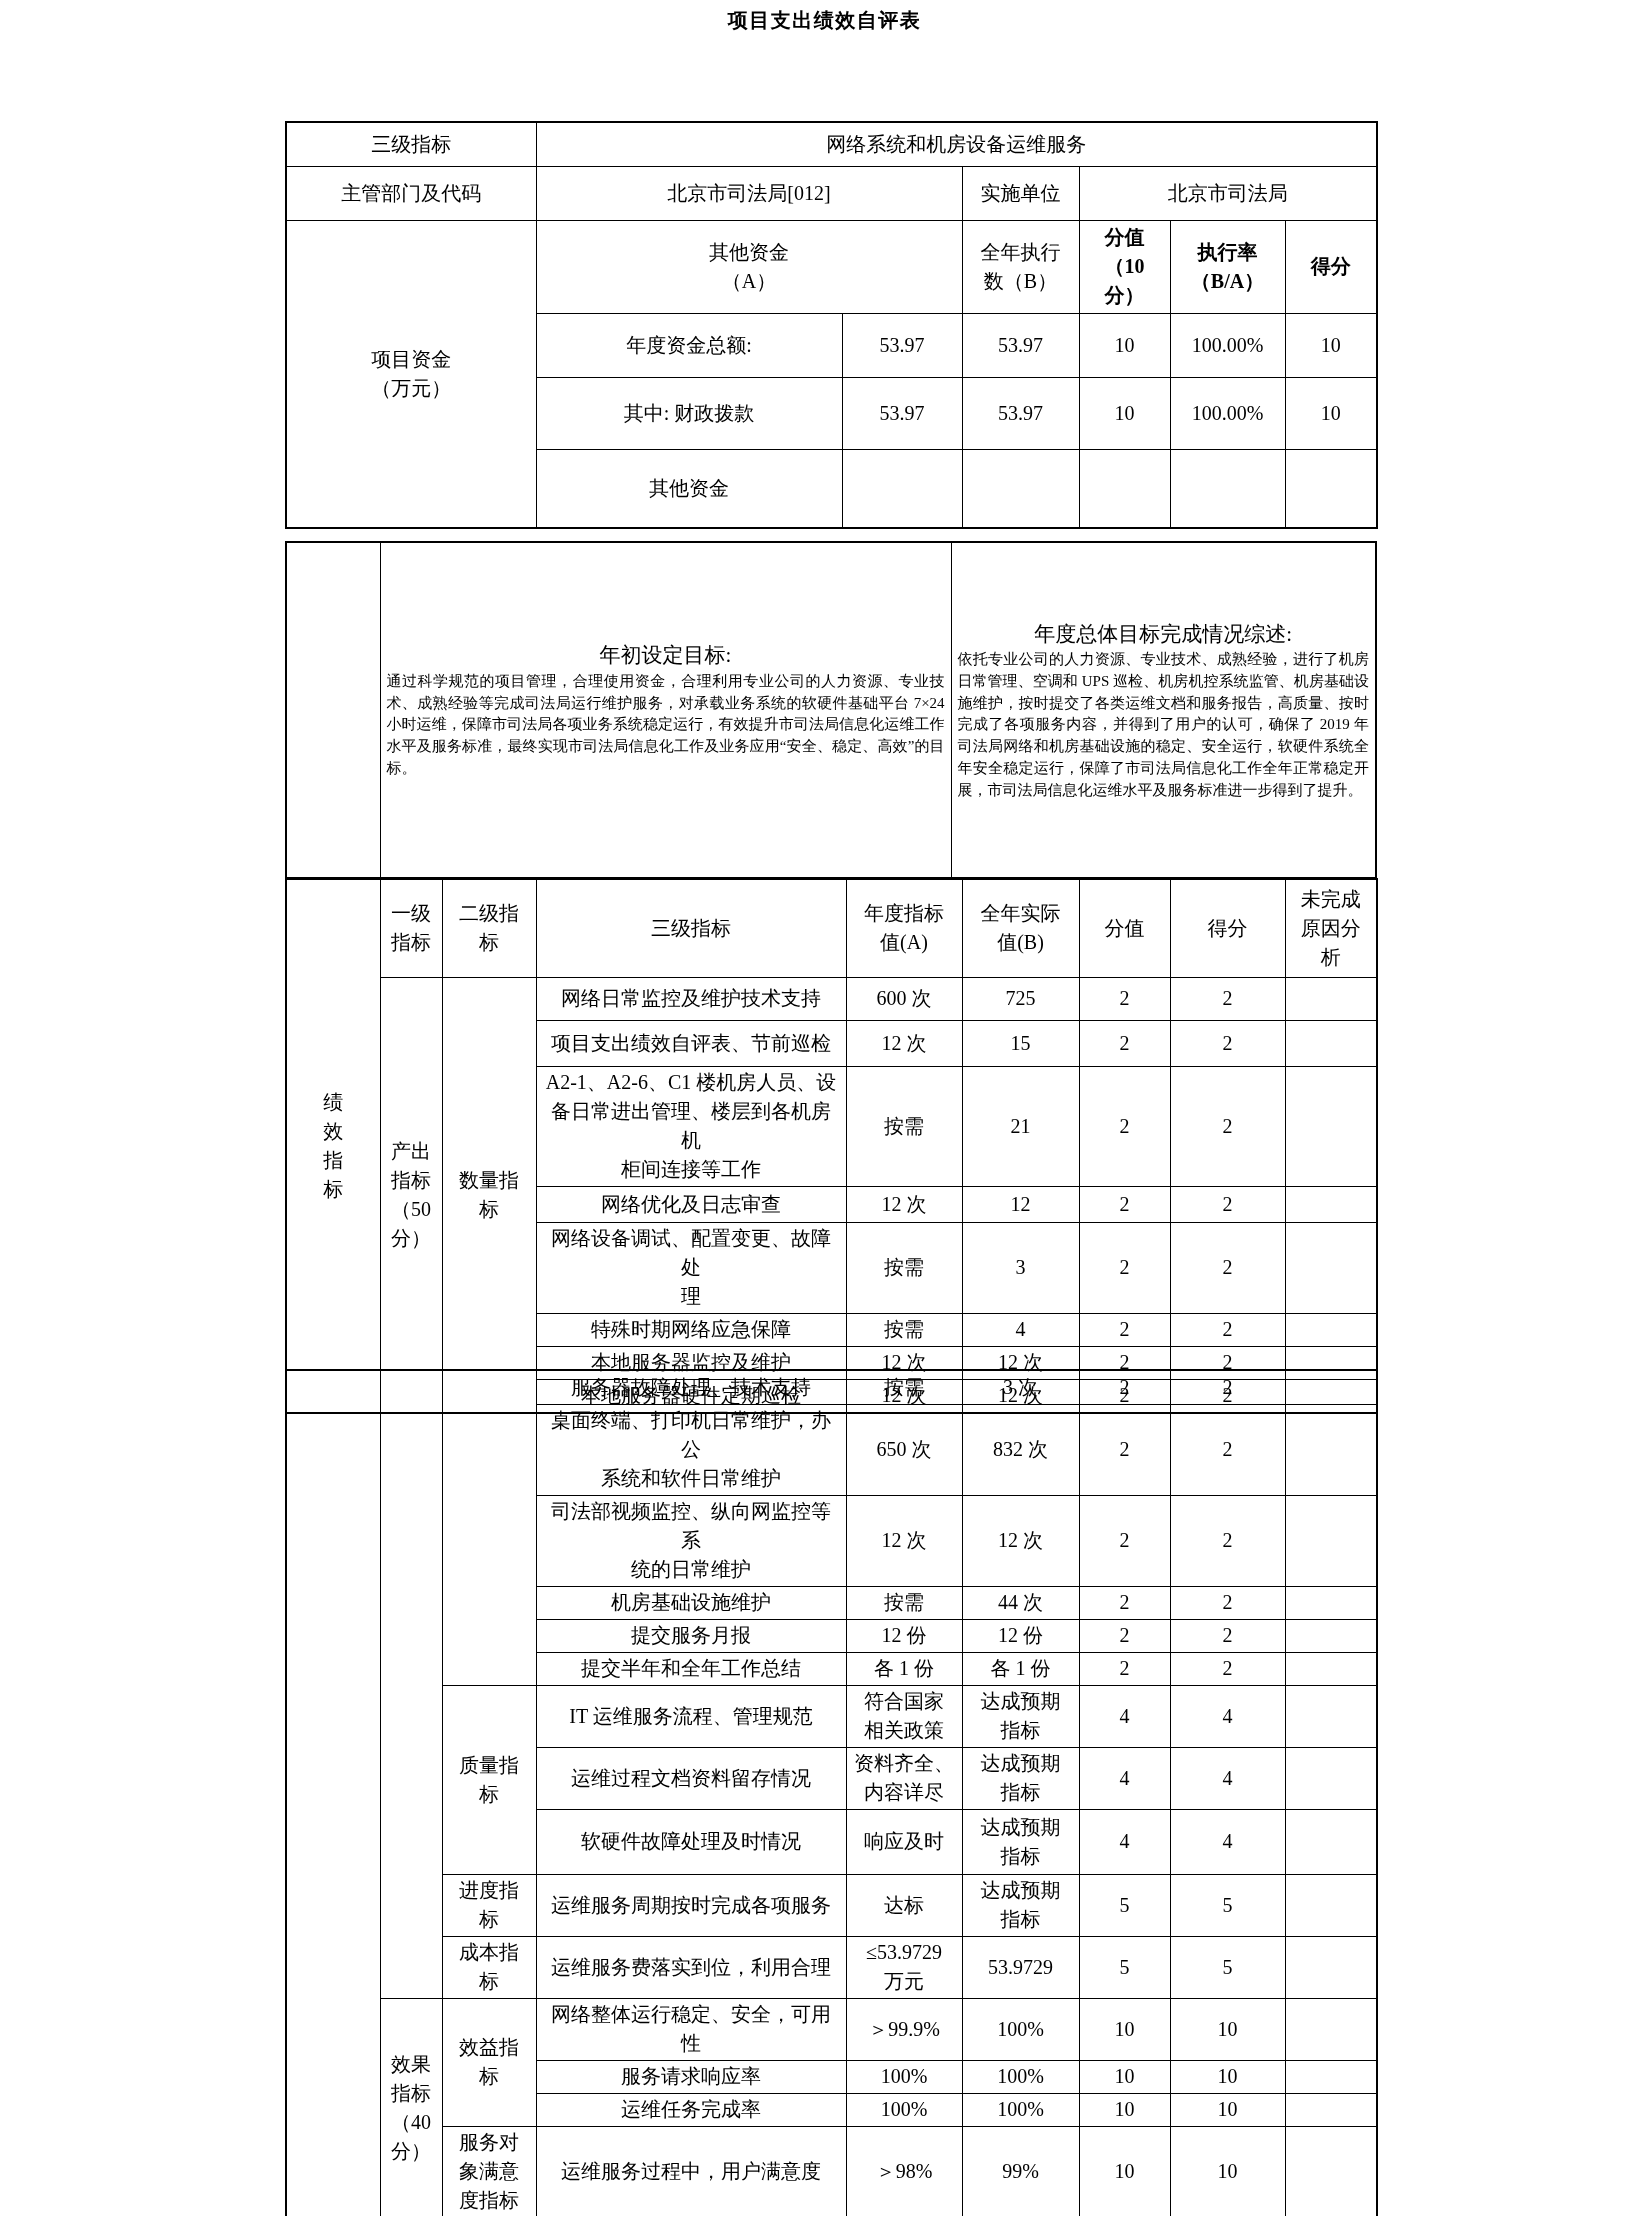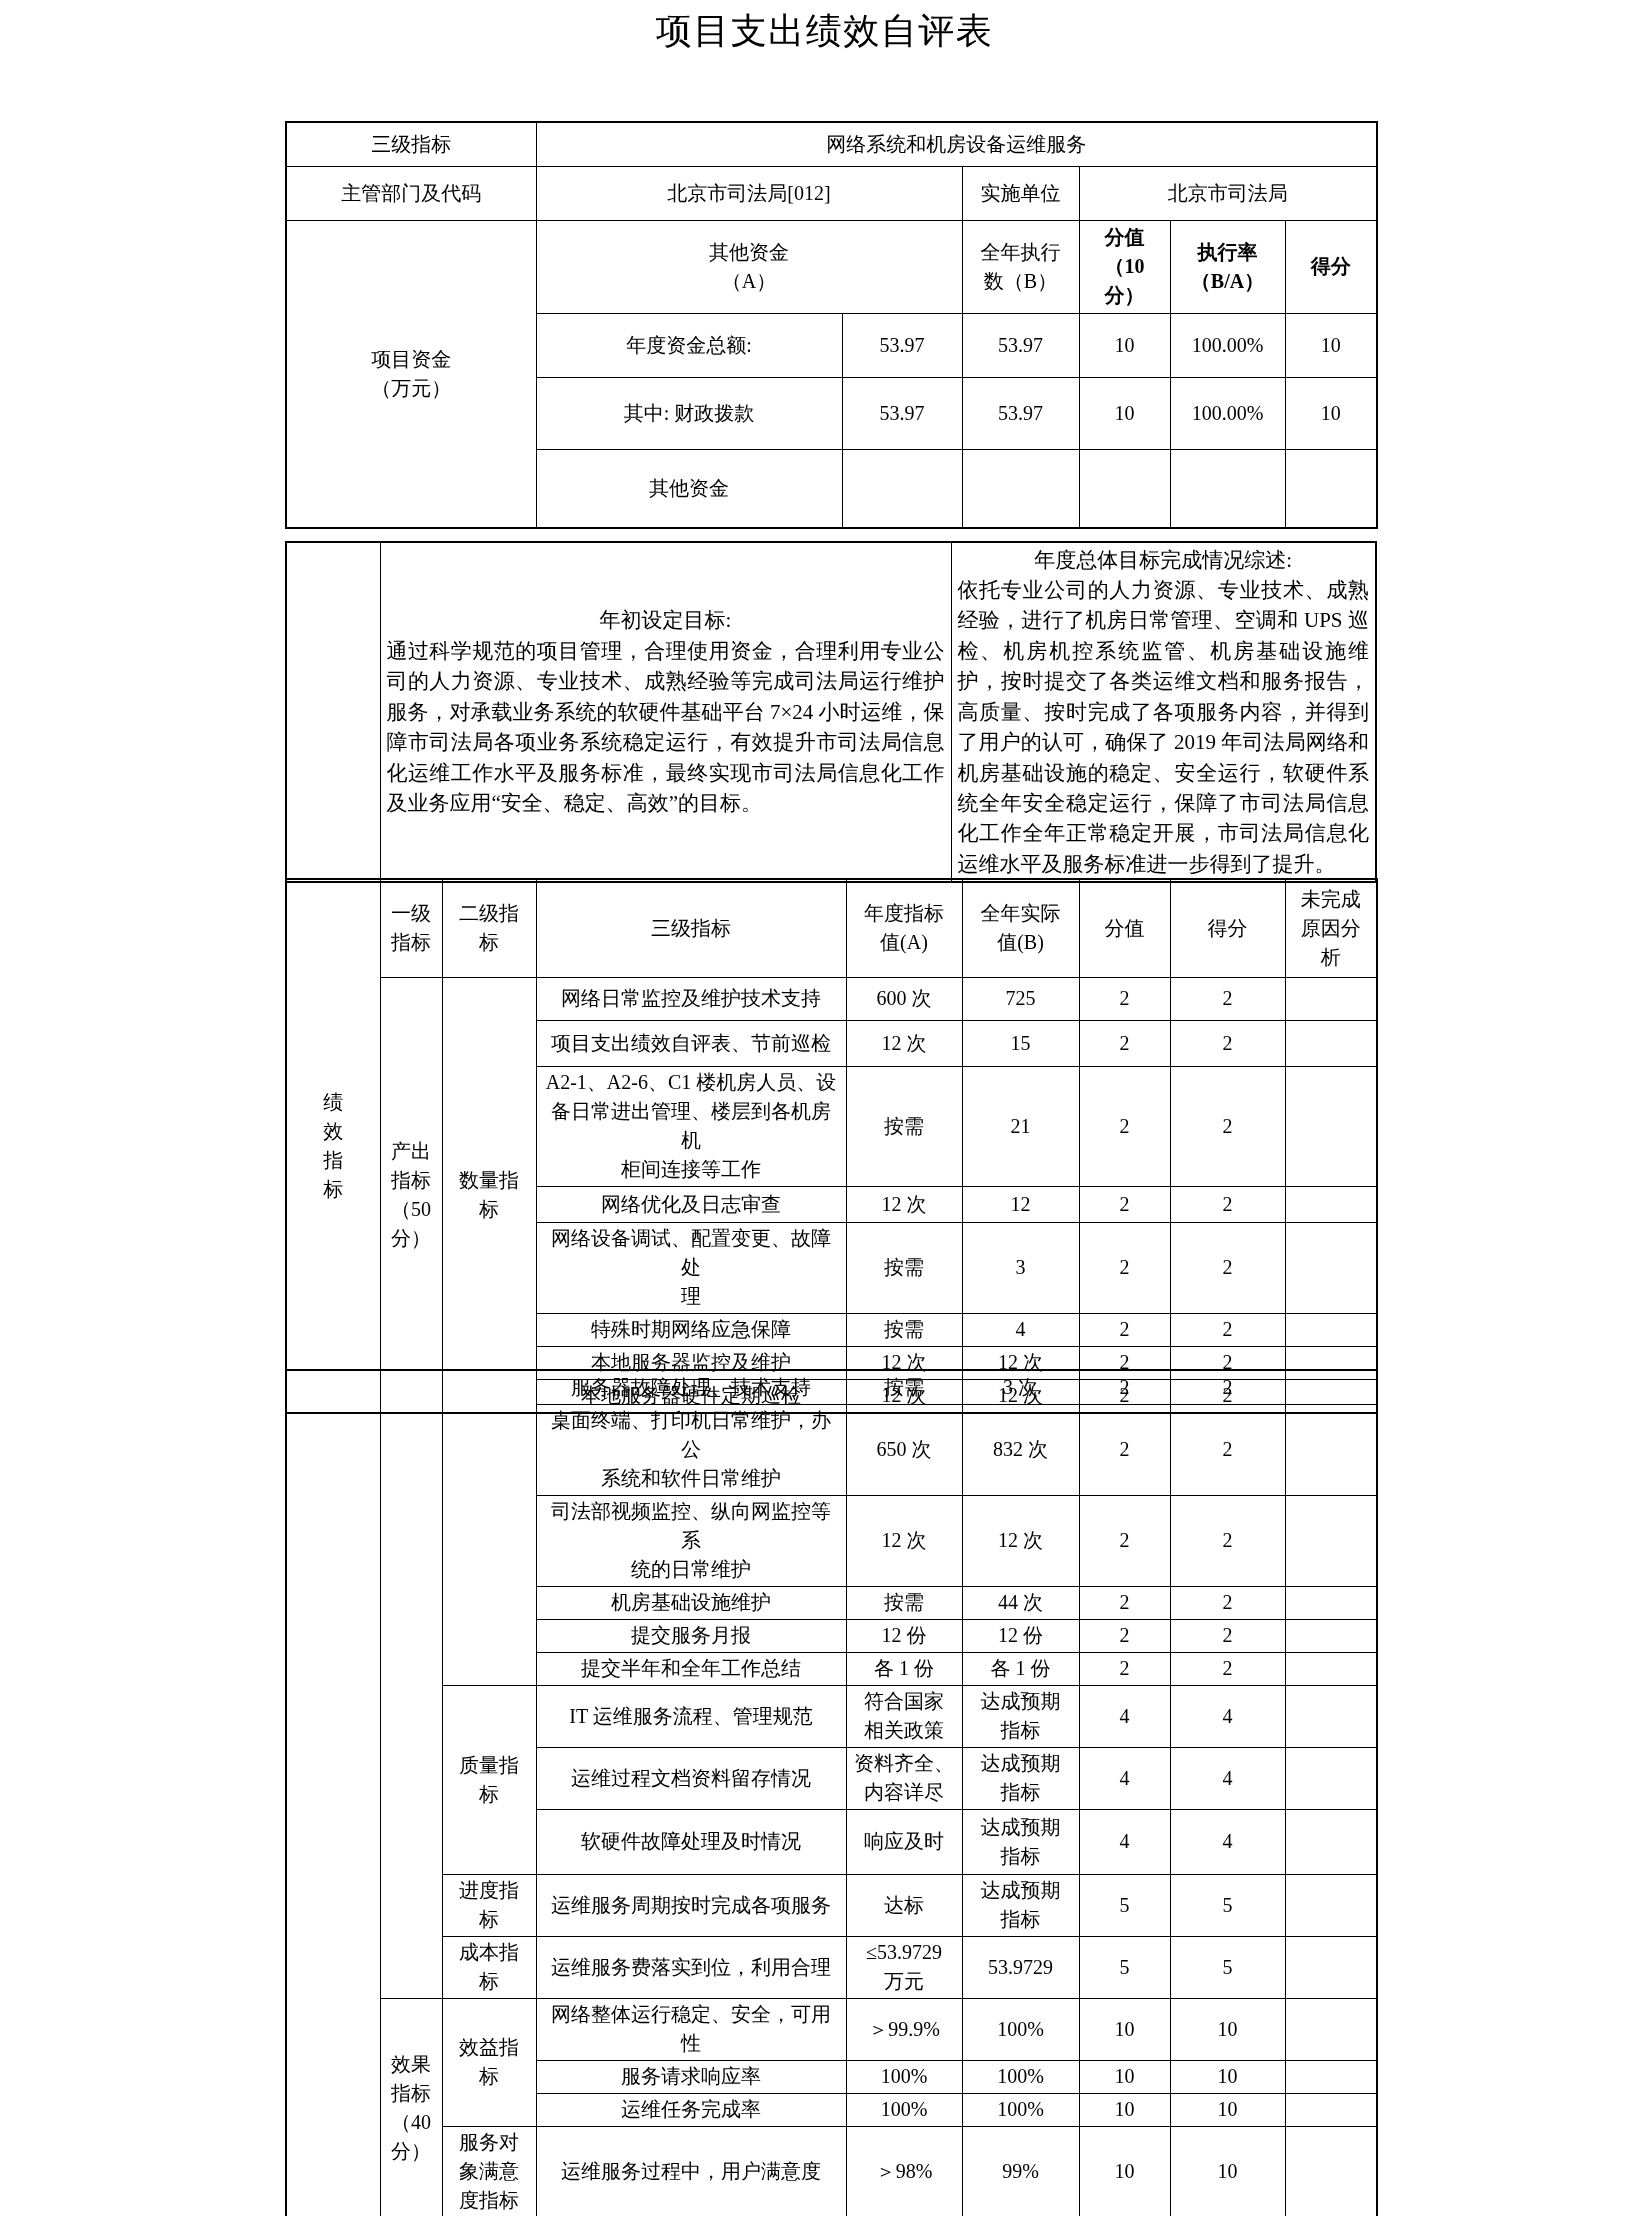--- a/index.html
+++ b/index.html
@@ -1,31 +1,31 @@
 <!DOCTYPE html>
 <html style="font-size:11.8px"><head>
 <meta charset="utf-8">
 <style>
   html,body{margin:0;padding:0;background:#ffffff;}
   body{width:1649px;height:2216px;font-family:"Liberation Serif","DejaVu Serif",serif;color:#000;}
   .page{position:relative;width:1649px;height:2216px;overflow:hidden;background:#fff;}
   .doc-title{position:absolute;top:7.3px;left:0;width:1649px;text-align:center;
-    font-size:36px;font-weight:normal;letter-spacing:1.5px;}
+    font-size:20px;font-weight:bold;letter-spacing:1.5px;}
   .doc-subtitle{position:absolute;top:66px;left:0;width:1649px;text-align:center;font-size:18.4px;}
   table.t{position:absolute;left:285px;border-collapse:collapse;table-layout:fixed;
     border:2.2px solid #000;}
   table.t td{border:1.5px solid #000;font-size:20px;text-align:center;vertical-align:middle;
     padding:1.5px 5.9px;line-height:1.45;overflow:hidden;}
   td.l{text-align:left;padding-left:11px;}
   td.r{text-align:right;padding-right:10.3px;}
   .pre{white-space:pre-line;}
   .b{font-weight:bold;}
   td.goal{vertical-align:top;text-align:left;padding:8.8px 11.8px;}
   .goal-title{font-size:21px;line-height:1.45;}
-  .goal-body{font-size:21px;line-height:1.45;text-align:justify;}
+  .goal-body{font-size:15px;line-height:1.45;text-align:justify;}
   td.vlabel{line-height:1.7;}
 </style>
 </head>
 <body>
 
 <div class="page">
 
   <div class="doc-title">项目支出绩效自评表</div>
 
   <table class="t" style="top:121px;width:1091px;">

